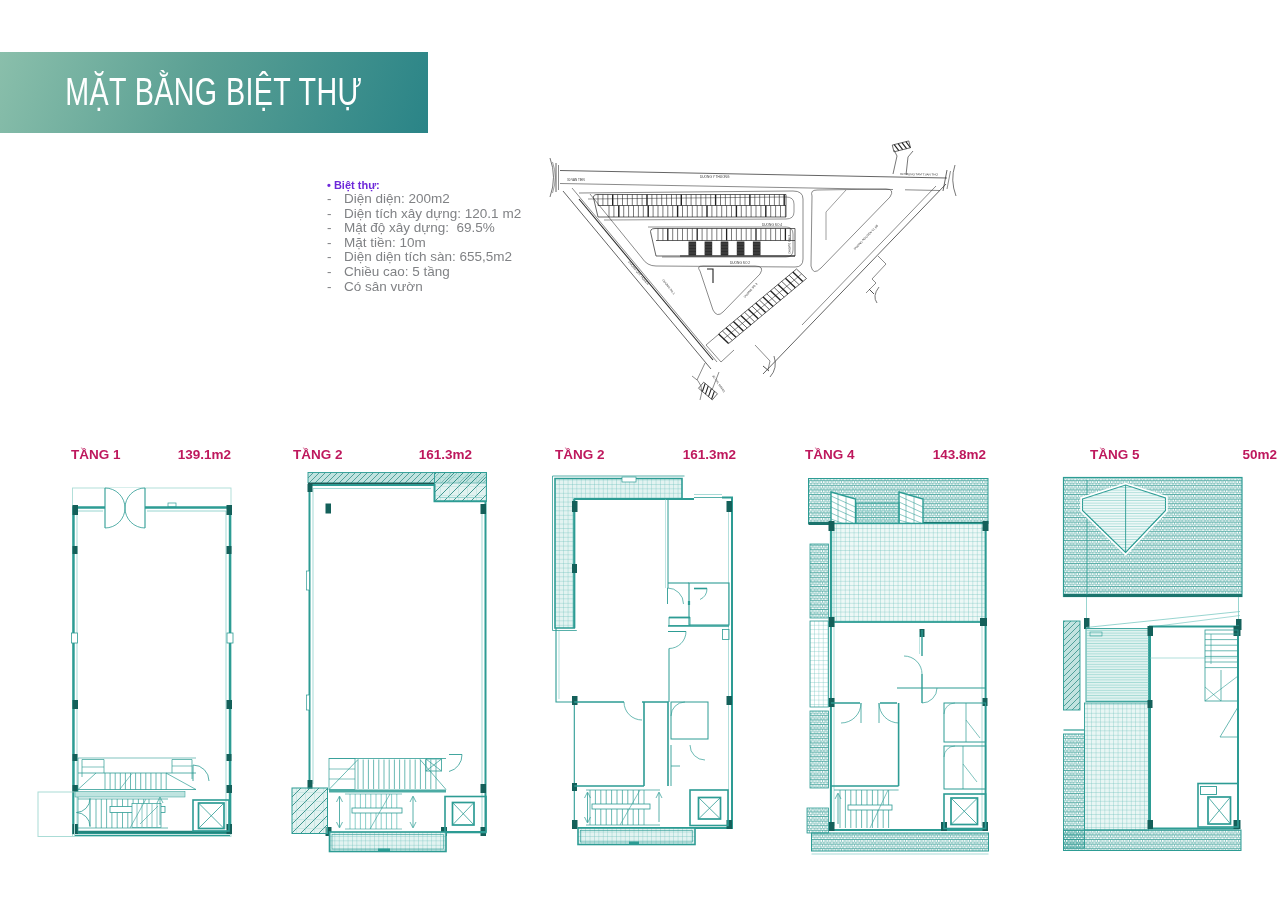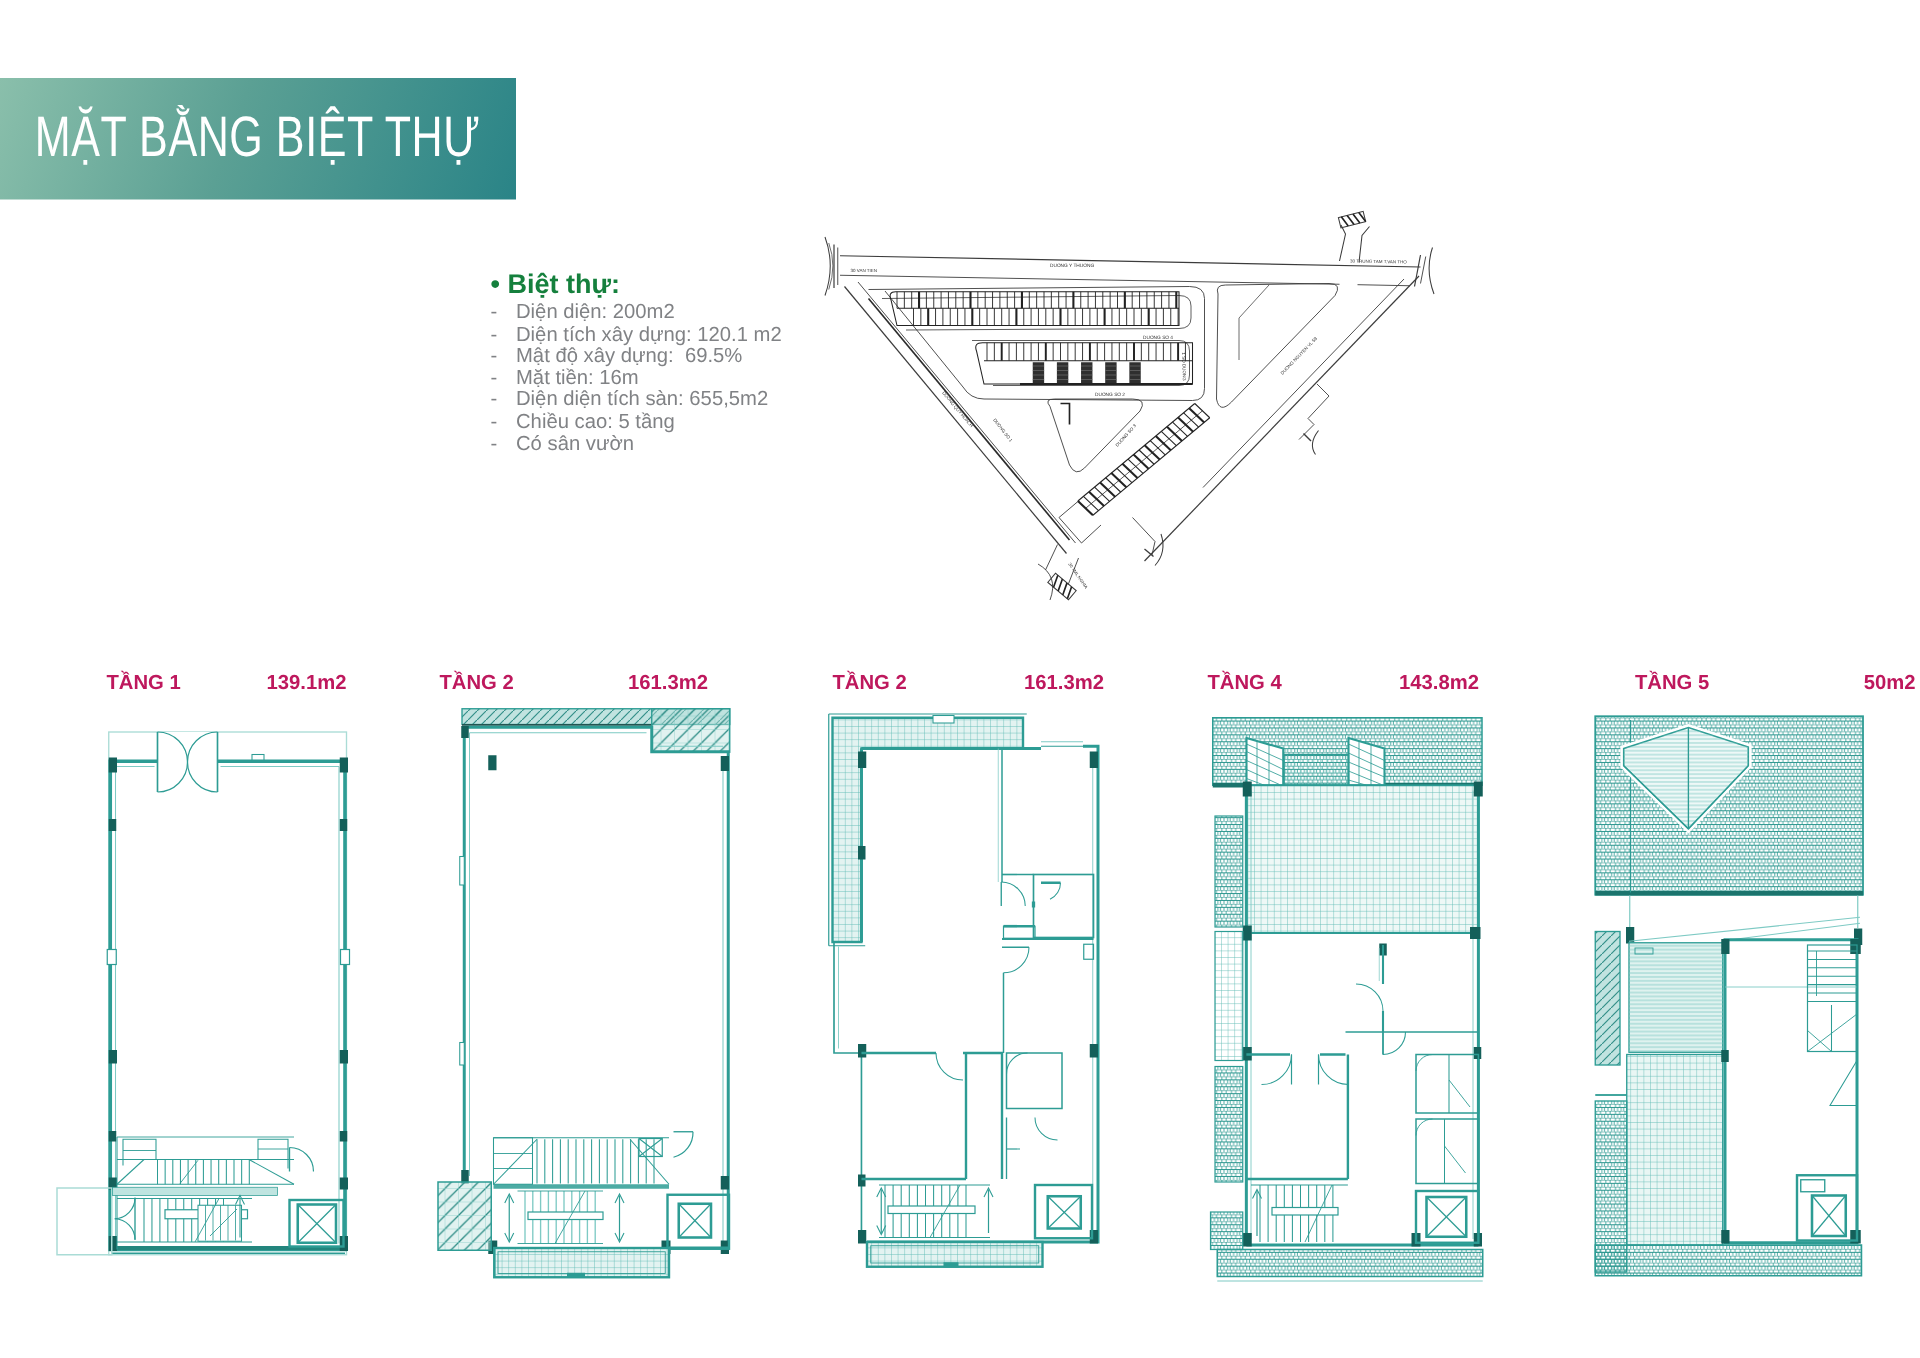--- a/index.html
+++ b/index.html
@@ -1,24 +1,24 @@
 <!DOCTYPE html>
 <html><head>
 <meta charset="utf-8">
 <style>
 html,body { margin:0; padding:0; background:#ffffff; }
 body { width:1280px; height:905px; position:relative; overflow:hidden;
   font-family:"Liberation Sans", sans-serif; }
-.banner { position:absolute; left:0; top:52px; width:344px; height:81px;
+.banner { position:absolute; left:0; top:52px; width:428px; height:81px;
   background:linear-gradient(110deg,#8abfab 0%,#5ba094 45%,#2a8487 100%);
   display:flex; align-items:center; justify-content:center; }
 .banner h1 { margin:0; font-size:38px; font-weight:400; color:#fff; letter-spacing:0.5px;
   transform:scale(0.755,1); transform-origin:center; white-space:nowrap; }
 .info { position:absolute; left:327px; top:179px; font-size:13.5px; color:#808285; }
-.info .head { font-weight:bold; color:#15803d; font-size:18px; margin-bottom:1px; }
+.info .head { font-weight:bold; color:#6d28d9; font-size:11px; margin-bottom:1px; }
 .info .item { display:flex; line-height:14.6px; }
 .info .dash { width:17px; }
 .flabel { position:absolute; top:447px; display:flex; justify-content:space-between;
   font-size:13.5px; font-weight:bold; color:#be185d; }
 </style>
 </head>
 <body>
 
 <div class="banner">
 
@@ -34,21 +34,21 @@
 <div class="item">
       <span class="dash">-</span>
       <span>Diện tích xây dựng: 120.1 m2</span>
     </div>
 <div class="item">
       <span class="dash">-</span>
       <span>Mật độ xây dựng:&nbsp; 69.5%</span>
     </div>
 <div class="item">
       <span class="dash">-</span>
-      <span>Mặt tiền: 16m</span>
+      <span>Mặt tiền: 10m</span>
     </div>
 <div class="item">
       <span class="dash">-</span>
       <span>Diện diện tích sàn: 655,5m2</span>
     </div>
 <div class="item">
       <span class="dash">-</span>
       <span>Chiều cao: 5 tầng</span>
     </div>
 <div class="item">

